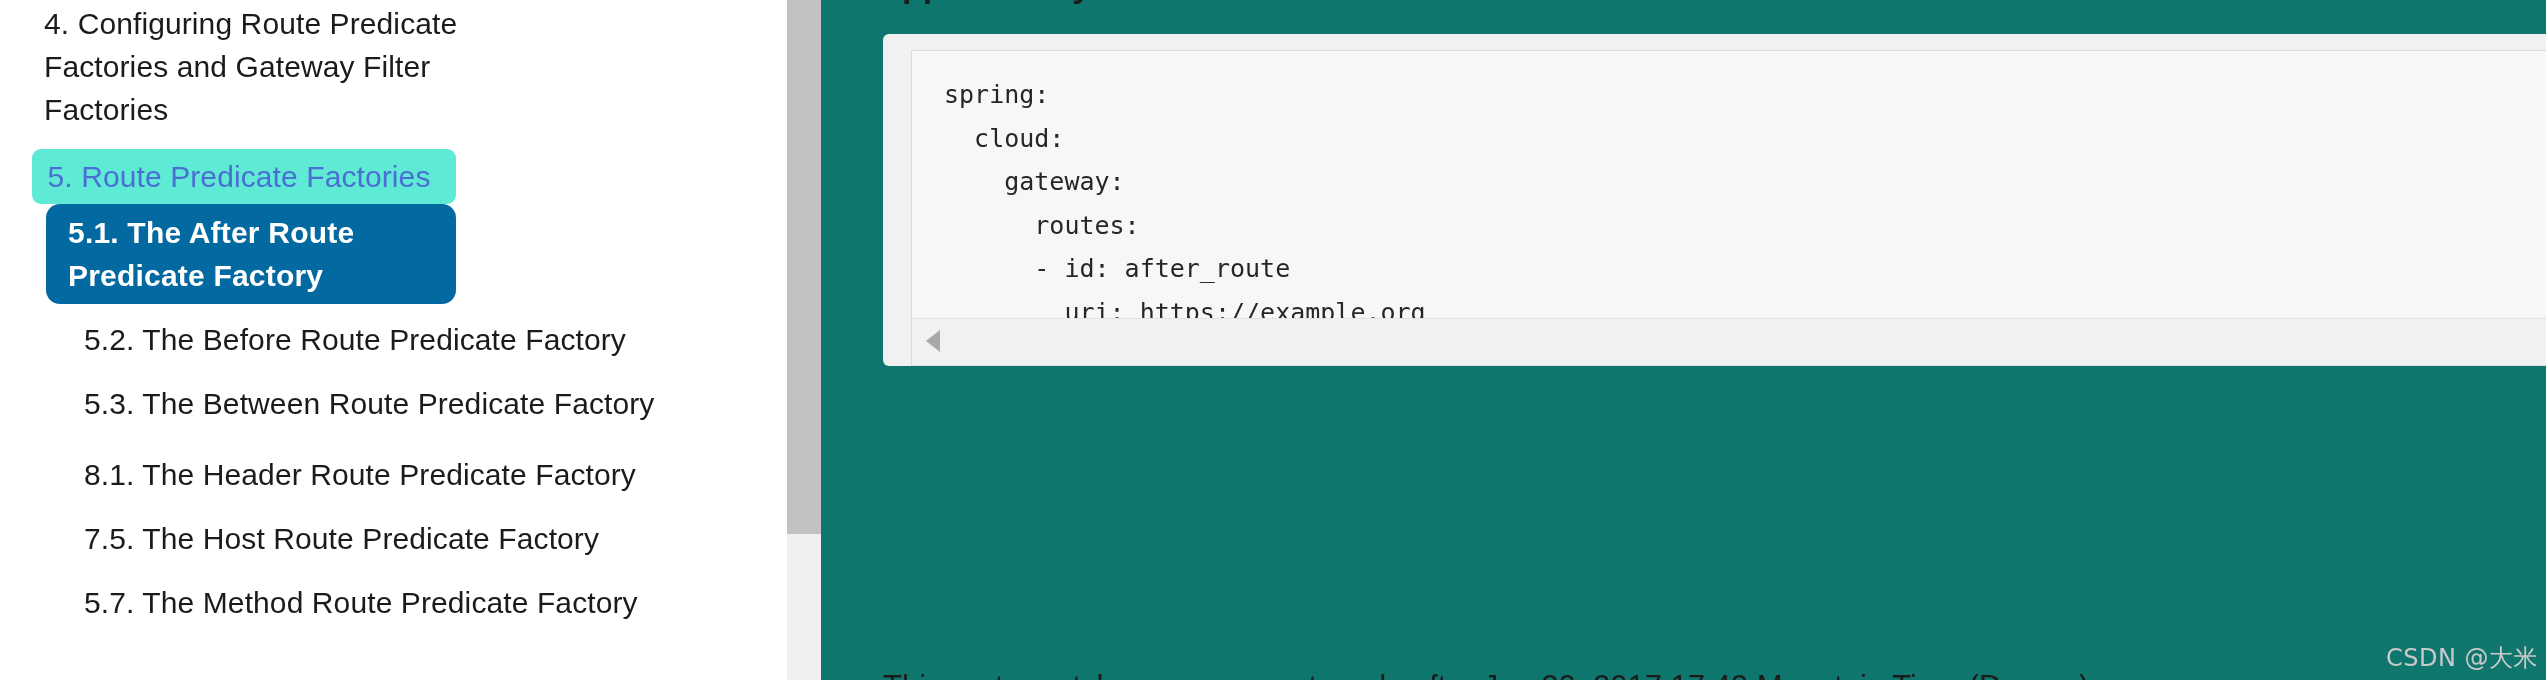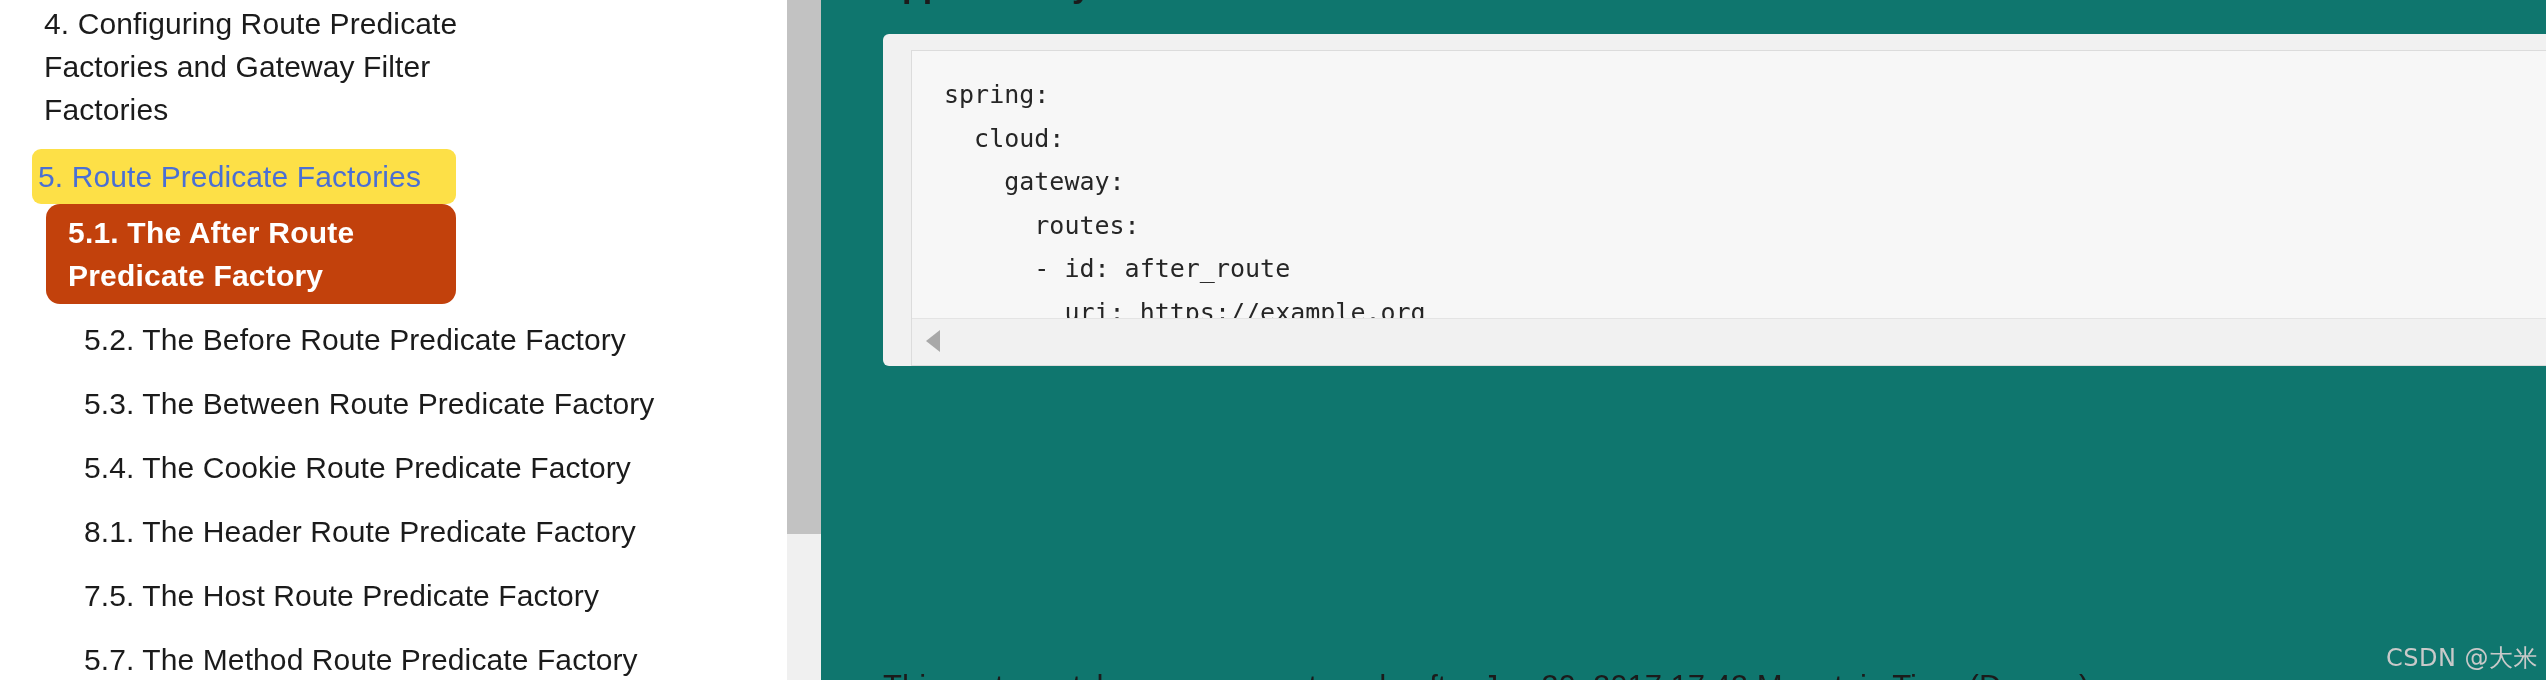--- a/index.html
+++ b/index.html
@@ -60,29 +60,30 @@
     padding: 7px 16px 7px 22px;
     margin: 0 10px 0 62px;
     border-radius: 14px;
   }
   .toc-item.lvl1.plain {
     padding-left: 44px;
     margin-left: 0px;
     padding-right: 300px;
   }
   .toc-item.state-section {
-    background: #fde047;
+    background: #5eead4;
     color: #4a6fd4;
     padding-left: 6px;
     margin-left: 32px;
     margin-right: 330px;
     border-radius: 9px;
+    text-align: center;
   }
   .toc-item.state-active {
-    background: #c2410c;
+    background: #0369a1;
     color: #ffffff;
     font-weight: 600;
     padding-left: 22px;
     margin-left: 46px;
     margin-right: 330px;
     border-radius: 14px;
     letter-spacing: 0.2px;
   }
   .toc-spacer-sm { height: 12px; }
   .toc-spacer-xs { height: 7px; }
@@ -232,21 +233,20 @@
       <div class="toc-spacer-xs"></div>
 
       <li class="toc-item lvl2">5.2. The Before Route Predicate Factory</li>
 
       <div class="toc-spacer-xs"></div>
 
       <li class="toc-item lvl2">5.3. The Between Route Predicate Factory</li>
 
       <div class="toc-spacer-xs"></div>
 
-      <li class="toc-item lvl2">5.4. The Cookie Route Predicate Factory</li>
 
       <div class="toc-spacer-xs"></div>
 
       <li class="toc-item lvl2">8.1. The Header Route Predicate Factory</li>
 
       <div class="toc-spacer-xs"></div>
 
       <li class="toc-item lvl2">7.5. The Host Route Predicate Factory</li>
 
       <div class="toc-spacer-xs"></div>

